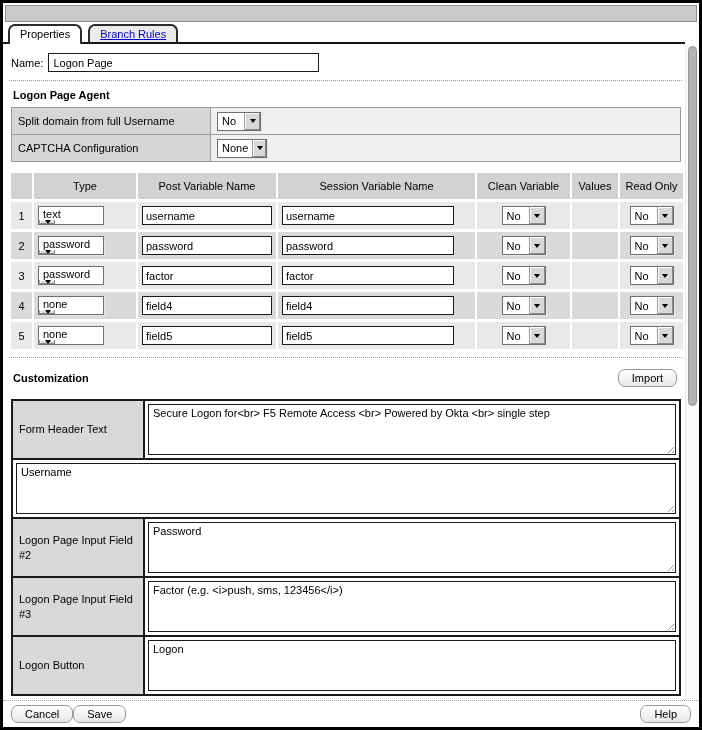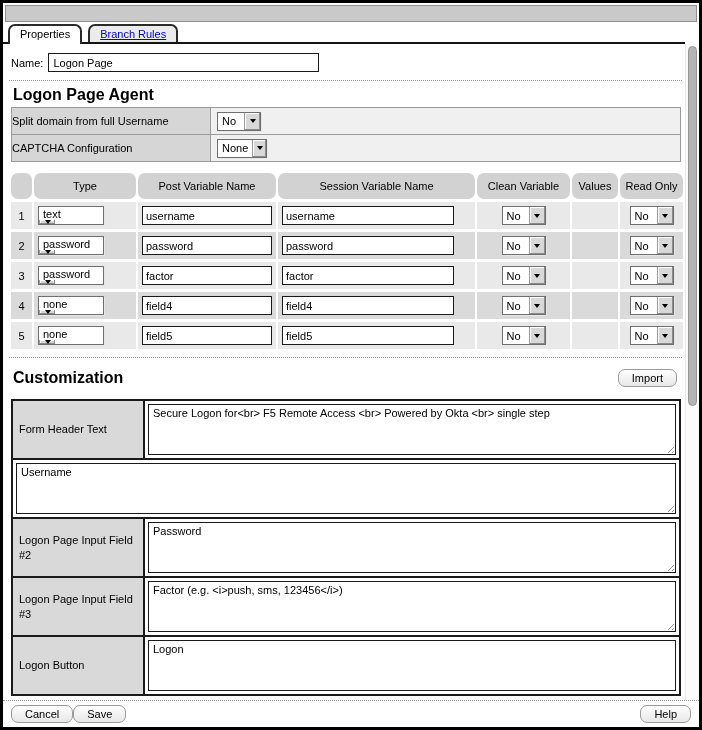--- a/index.html
+++ b/index.html
@@ -20,43 +20,43 @@
   .tab.active{background:#fff;margin-bottom:0;padding-bottom:4px;z-index:2;}
   .tab .link{color:#0000cc;text-decoration:underline;}
   
   .content{position:absolute;top:41px;left:0;right:14px;bottom:27px;overflow:hidden;background:#fff;}
   .vscrollbar{position:absolute;top:41px;right:0;width:14px;bottom:27px;background:#fbfbfb;border-left:1px solid #e9e9e9;box-sizing:border-box;}
   .vthumb{position:absolute;top:2px;left:2px;width:9px;height:360px;background:#b4b4b4;border:1px solid #969696;border-radius:6px;box-sizing:border-box;}
   
   .name-row{margin:9px 0 0 8px;display:flex;align-items:center;gap:5px;}
   .name-row input{width:271px;height:19px;border:1px solid #1a1a1a;font:11px "Liberation Sans",sans-serif;padding:0 4px;box-sizing:border-box;}
   hr.dotted{border:none;border-top:1px dotted #999;margin:8px 3px 0 6px;}
-  .section-heading{margin:7px 0 0 10px;font-size:16px;font-weight:bold;line-height:14px;}
+  .section-heading{margin:7px 0 0 10px;font-size:11px;font-weight:bold;line-height:14px;}
   
   .agent-table{margin:5px 0 0 8px;width:670px;border:1px solid #9b9b9b;box-sizing:border-box;}
   .agent-row{display:flex;height:26px;border-bottom:1px solid #9b9b9b;}
   .agent-row:last-child{border-bottom:none;}
-  .agent-label{width:199px;background:#d6d6d6;border-right:1px solid #9b9b9b;display:flex;align-items:center;box-sizing:border-box;}
+  .agent-label{width:199px;background:#d6d6d6;border-right:1px solid #9b9b9b;display:flex;align-items:center;padding-left:6px;box-sizing:border-box;}
   .agent-value{flex:1;background:#f0f0f0;display:flex;align-items:center;padding-left:6px;}
   
   .wsel{display:inline-flex;align-items:stretch;height:19px;background:#fff;
     border:1px solid #6f6f6f;box-sizing:border-box;box-shadow:1px 1px 0 #e6e6e6;cursor:default;}
   .wsel-label{flex:1;display:flex;align-items:center;padding:0 4px;white-space:nowrap;}
   .wsel-arrow{width:15px;background:#d8d8d8;border-left:1px solid #9a9a9a;
     box-shadow:inset -1px -1px 0 #8a8a8a,inset 1px 1px 0 #fff;
     display:flex;align-items:center;justify-content:center;}
   .tri{width:0;height:0;border-left:3px solid transparent;border-right:3px solid transparent;border-top:4px solid #000;}
   .w-type{width:66px;flex-direction:column;}
   .w-no{width:44px;}
   .w-none{width:50px;}
   .w-en{width:35px;}
   
   .fields-table{margin:11px 0 0 8px;width:672px;display:grid;
     grid-template-columns:21px 102px 138px 197px 93px 46px 63px;gap:3px 2px;}
-  .hcell{background:#d2d2d2;height:26px;display:flex;align-items:center;justify-content:center;border-radius:7px;}
+  .hcell{background:#d2d2d2;height:26px;display:flex;align-items:center;justify-content:center;}
   .cell{height:27px;display:flex;align-items:center;}
   .cell.center{justify-content:center;}
   .cell.num{justify-content:center;}
   .cell.type{padding-left:4px;box-sizing:border-box;}
   .r-odd{background:#e9e9e9;}
   .r-even{background:#dadada;}
   .tin{height:19px;border:1px solid #1a1a1a;font:11px "Liberation Sans",sans-serif;padding:0 3px;box-sizing:border-box;background:#fff;}
   .w-post{width:130px;margin-left:4px;}
   .w-session{width:172px;margin-left:4px;}
   

